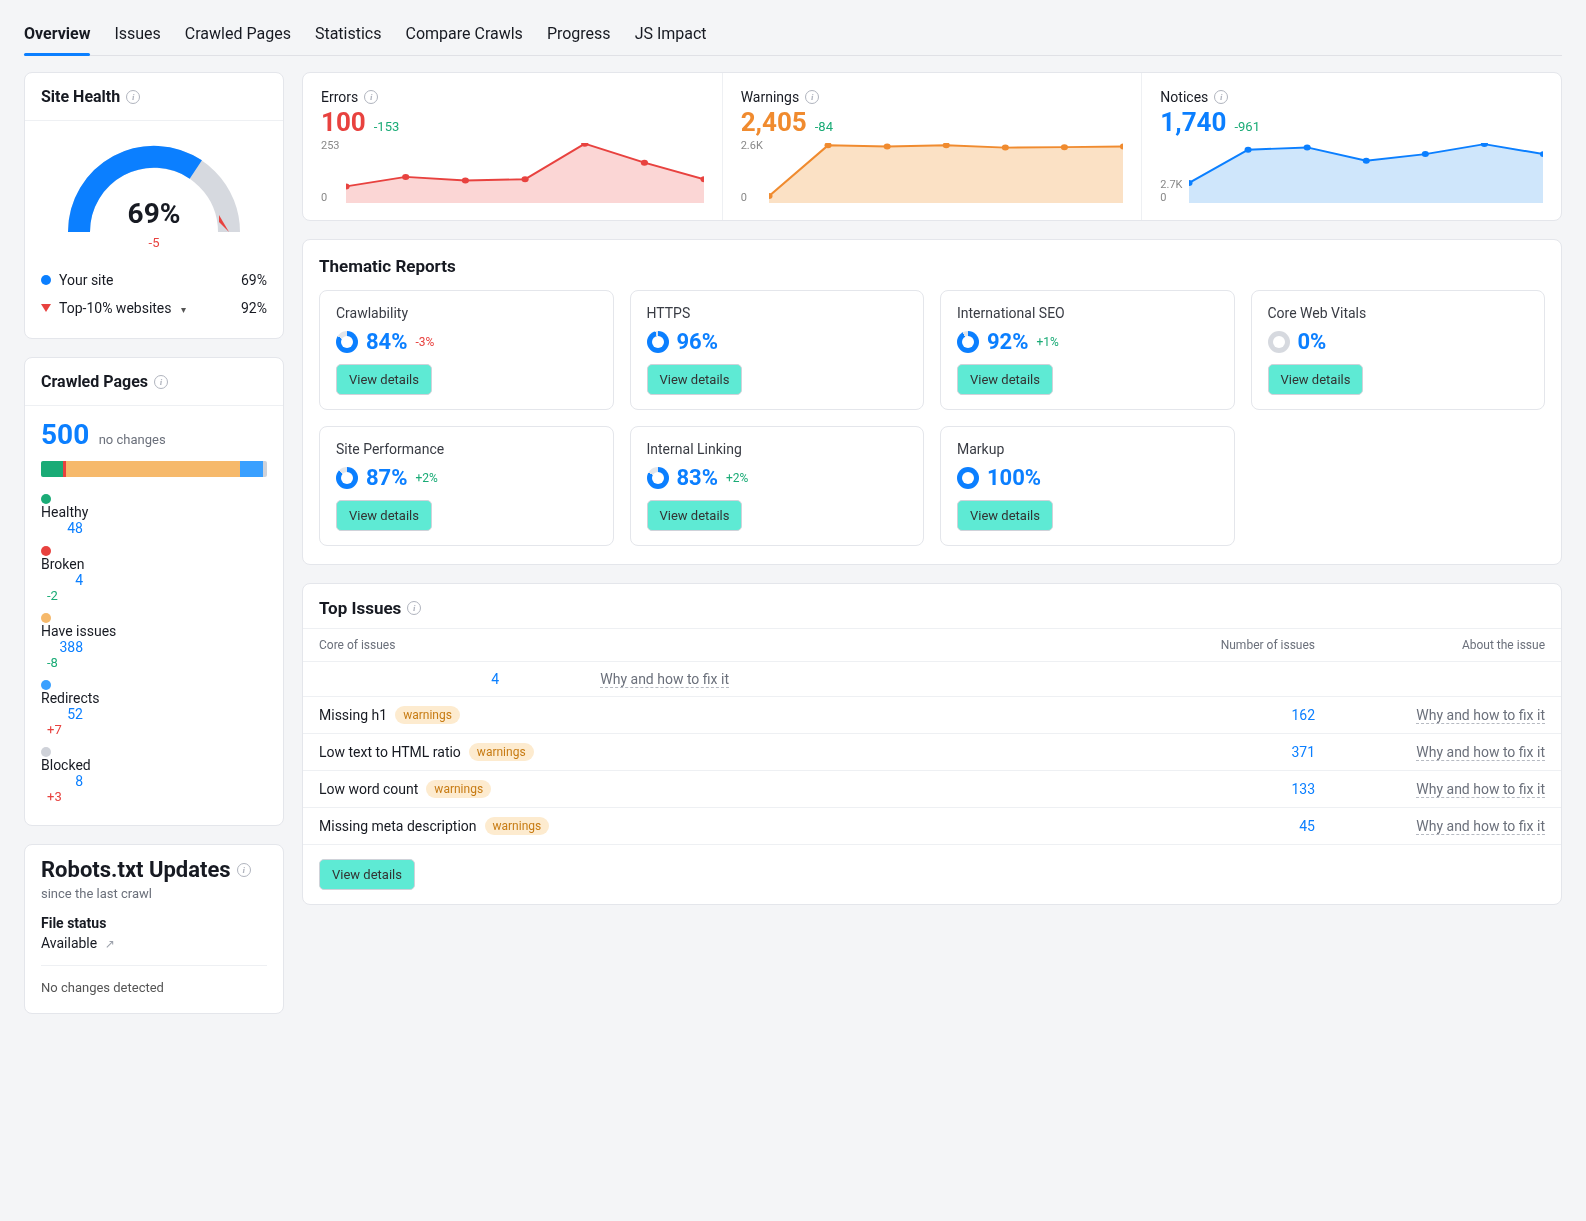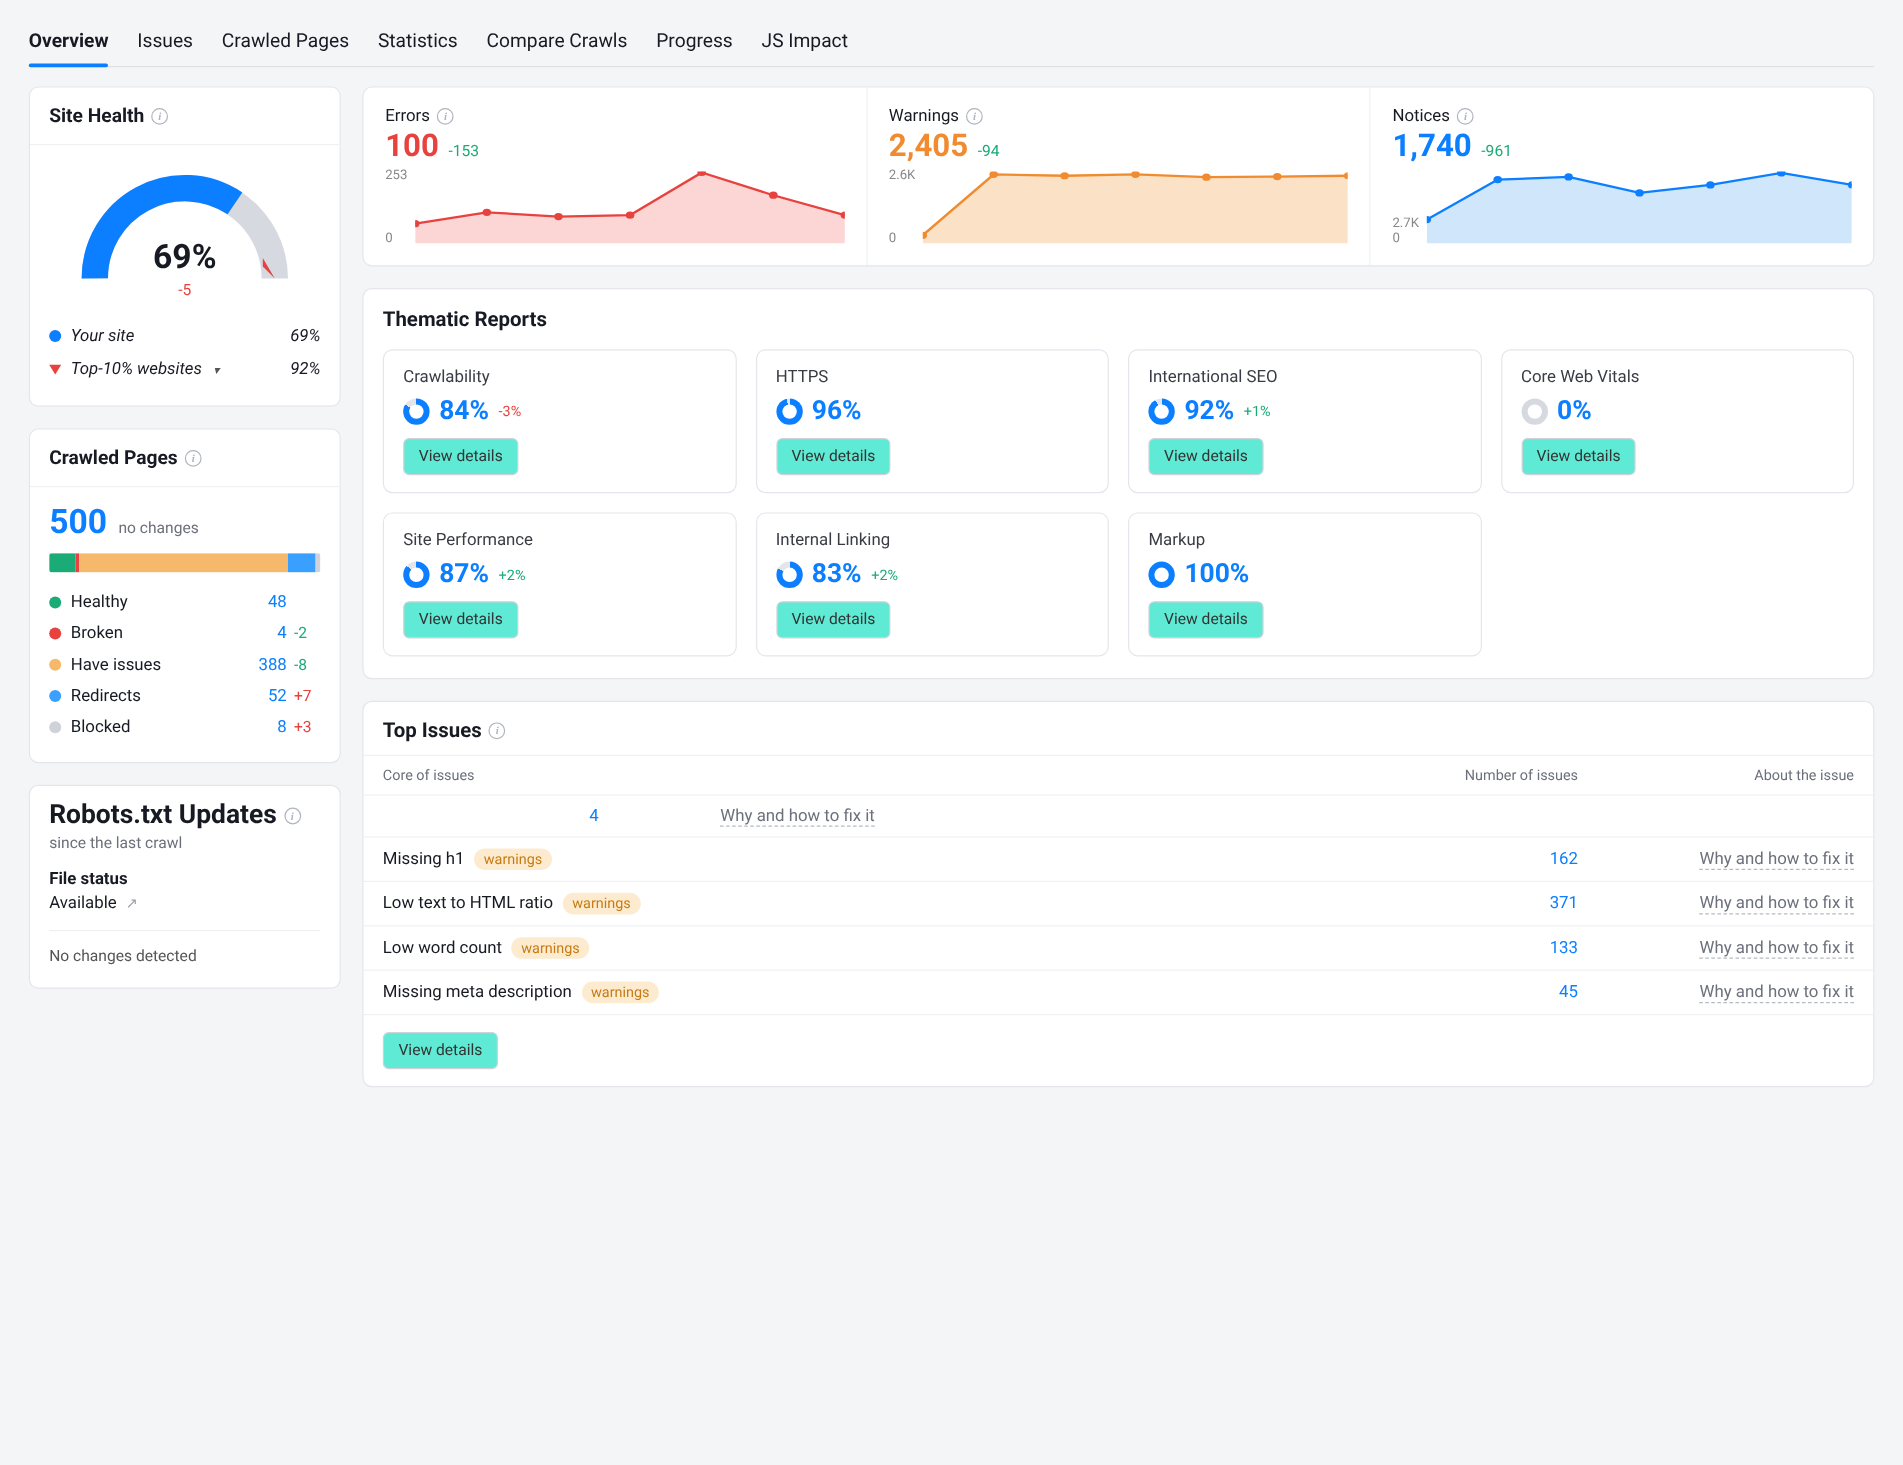--- a/index.html
+++ b/index.html
@@ -13,34 +13,34 @@
   .right-col { flex: 1; display: flex; flex-direction: column; gap: 18px; }
   .card { background: #fff; border: 1px solid #e4e6eb; border-radius: 8px; }
   .card-header { display: flex; align-items: center; gap: 6px; padding: 14px 16px; border-bottom: 1px solid #eef0f3; font-weight: 700; font-size: 16px; }
   .card-body { padding: 12px 16px 16px; }
   .info-icon { width: 14px; height: 14px; border-radius: 50%; border: 1.5px solid #b0b4be; display: inline-flex; align-items: center; justify-content: center; font-size: 9px; color: #b0b4be; font-weight: 700; font-style: italic; font-family: Georgia, serif; }
   
   .gauge-wrap { display: flex; flex-direction: column; align-items: center; padding: 16px 8px 8px; }
   .gauge { position: relative; width: 190px; height: 100px; }
   .gauge-val { position: absolute; top: 60px; left: 0; right: 0; text-align: center; font-size: 28px; font-weight: 700; }
   .gauge-delta { text-align: center; font-size: 13px; color: #e8423f; margin-top: -2px; }
-  .legend { padding: 8px 16px 16px; font-size: 14px; font-style: italic; }
+  .legend { padding: 8px 16px 16px; font-size: 14px; }
   .legend-row { display: flex; align-items: center; padding: 6px 0; }
   .dot { width: 10px; height: 10px; border-radius: 50%; margin-right: 8px; flex: 0 0 10px; }
   .tri { width: 0; height: 0; border-left: 5px solid transparent; border-right: 5px solid transparent; border-top: 8px solid #e8423f; margin-right: 8px; }
   .legend-label { flex: 1; }
   .legend-pct { color: #171a22; }
   .chev { margin-left: 6px; font-size: 10px; color: #555; }
   
   .big-blue { font-size: 28px; font-weight: 700; color: #0b7fff; display: inline-block; margin-right: 6px; }
   .muted { color: #6b707b; font-size: 13px; }
   .stackbar { display: flex; height: 16px; width: 100%; border-radius: 2px; overflow: hidden; margin: 10px 0 12px; }
   .seg { height: 100%; }
   .cp-rows { font-size: 14px; }
-  .cp-row { display: flex; align-items: center; padding: 5px 0; }
+  .cp-row { display: flex; align-items: flex-start; padding: 5px 0; flex-direction: column; }
   .cp-label { flex: 1; }
   .cp-val { width: 42px; text-align: right; color: #0b7fff; }
   .cp-delta { width: 28px; text-align: left; padding-left: 6px; font-size: 13px; }
   .neg { color: #e8423f; }
   .pos { color: #1aab76; }
   
   .robots-body { padding: 12px 16px 18px; }
   .file-status-title { font-weight: 700; margin: 14px 0 4px; }
   .hr-light { border: 0; border-top: 1px solid #eef0f3; margin: 14px 0; }
   .ext-icon { color: #9ca1ab; font-size: 12px; margin-left: 4px; }
@@ -231,21 +231,21 @@
                 </svg></div>
             </div>
           </div>
           <div class="trip-cell">
             <div class="trip-title">
               <span>Warnings</span>
               <span class="info-icon">i</span>
             </div>
             <div class="trip-val-row">
               <span class="trip-big" style="color:#f08b2f">2,405</span>
-              <span class="pos" style="font-size:13px">-94</span>
+              <span class="pos" style="font-size:13px">-84</span>
             </div>
             <div style="display:flex;align-items:stretch;gap:6px;">
               <div style="display:flex;flex-direction:column;justify-content:space-between;font-size:11px;color:#888;padding:2px 0">
                 <span>2.6K</span>
                 <span>0</span>
               </div>
               <div style="flex:1"><svg class="spark" viewBox="0 0 250 50" preserveAspectRatio="none">
                   <path d="M0,44.23076923076923 L41.666666666666664,1.9230769230769198 L83.33333333333333,2.884615384615387 L125,1.9230769230769198 L166.66666666666666,3.8461538461538467 L208.33333333333334,3.46153846153846 L250,2.884615384615387 L250,50 L0,50 Z" fill="#fbe1c5"></path>
                   <path d="M0,44.23076923076923 L41.666666666666664,1.9230769230769198 L83.33333333333333,2.884615384615387 L125,1.9230769230769198 L166.66666666666666,3.8461538461538467 L208.33333333333334,3.46153846153846 L250,2.884615384615387" stroke="#f08b2f" stroke-width="1.6" fill="none"></path>
                   <circle cx="0" cy="44.23076923076923" r="2.5" fill="#f08b2f"></circle>

